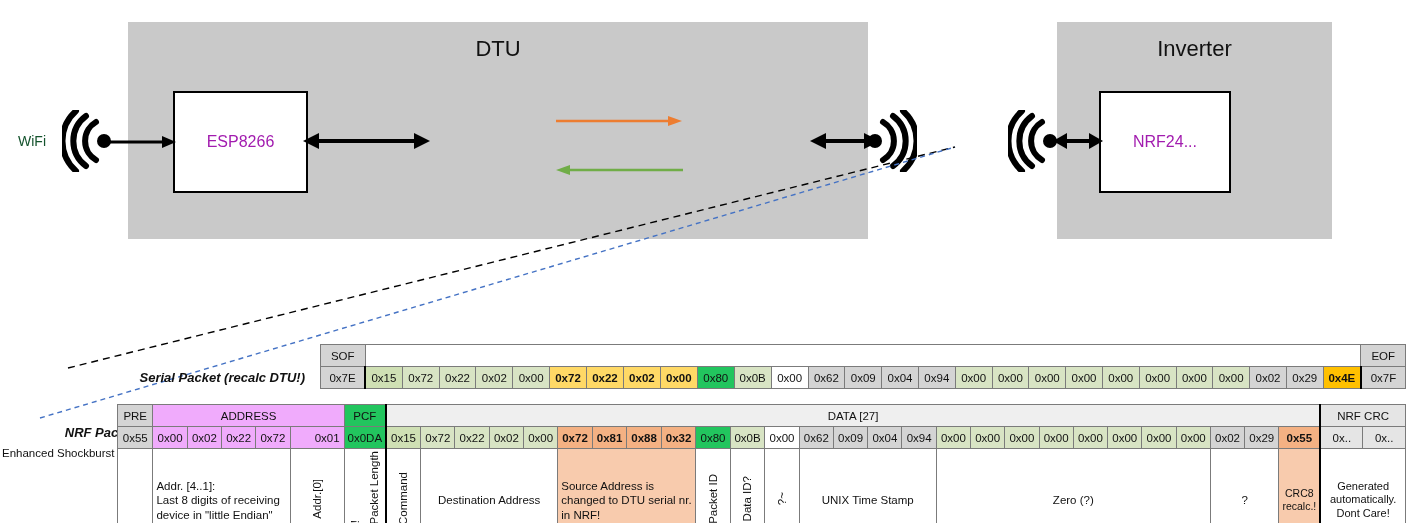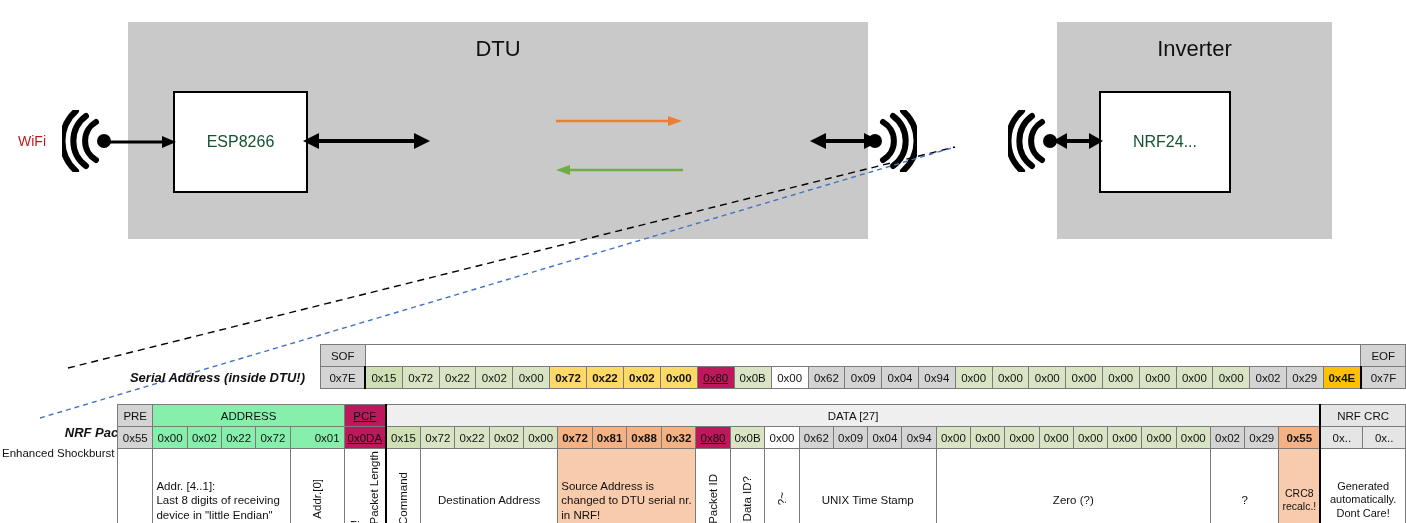--- a/index.html
+++ b/index.html
@@ -10,45 +10,45 @@
   
   #block-diagram{position:absolute;left:0;top:0;width:1406px;height:275px;}
   .enclosure{position:absolute;background:#c9c9c9;}
   .enclosure-title{
     position:absolute;left:0;right:0;top:14px;text-align:center;
     font-size:22px;color:#111;
   }
   .chip{
     position:absolute;background:#fff;border:2.5px solid #000;
     display:flex;align-items:center;justify-content:center;
-    font-size:16px;color:#14532d;text-align:center;
-  }
-  .wifi-label{position:absolute;font-size:14px;color:#b91c1c;}
+    font-size:16px;color:#a21caf;text-align:center;
+  }
+  .wifi-label{position:absolute;font-size:14px;color:#14532d;}
   .wave{position:absolute;}
 
   
   #packets{position:absolute;left:0;top:275px;width:1406px;height:248px;}
   .tbl{position:absolute;border-collapse:collapse;table-layout:fixed;}
   .tbl td{
     border:1px solid #7b7b7b;font-size:11.5px;color:#111;
     padding:0;text-align:center;vertical-align:middle;
     white-space:nowrap;overflow:hidden;
   }
   .hdr{background:#d4d4d4;font-size:12px;text-align:left;padding-left:4px;}
   .hdr-c{background:#efefef;font-size:12px;text-align:center;}
   .nohdr{border:none;background:transparent;}
   .b-grey{background:#d4d4d4;}
   .b-green{background:#cfe0b4;}
   .b-green2{background:#d8e4c4;}
   .b-yellow{background:#ffd966;}
   .b-amber{background:#ffc000;}
-  .b-blue{background:#be185d;text-decoration:underline;}
+  .b-blue{background:#22c55e;}
   .b-blueh{background:#e5e5e5;}
   .b-orange{background:#f4b183;}
-  .b-tan{background:#86efac;margin-left:29px;}
+  .b-tan{background:#f0abfc;margin-left:29px;}
   .b-lorange{background:#f8cbad;}
   .b-white{background:#fff;}
   .bold{font-weight:bold;}
   .thickL{border-left:2px solid #000 !important;}
   .thickR{border-right:2px solid #000 !important;}
   .desc td{font-size:11.5px;white-space:normal;line-height:1.25;padding:2px 3px;}
   .vert{
     writing-mode:vertical-rl;transform:rotate(180deg);
     white-space:nowrap;display:inline-block;font-size:11.5px;
   }
@@ -131,21 +131,21 @@
   </svg>
 
   <svg style="position:absolute;left:0;top:0;" width="1406" height="420">
     <line x1="68" y1="368" x2="955" y2="147" stroke="#000" stroke-width="1.4" stroke-dasharray="7,5"></line>
     <line x1="40" y1="418" x2="955" y2="147" stroke="#4472C4" stroke-width="1.4" stroke-dasharray="5,4"></line>
   </svg>
 </div>
 
 <div id="packets">
 
-  <div class="rowlabel" style="left:0px;top:95px;width:305px;">Serial Address (inside DTU!)</div>
+  <div class="rowlabel" style="left:0px;top:95px;width:305px;">Serial Packet (recalc DTU!)</div>
   <div class="rowlabel" style="left:0px;top:150px;width:105px;padding-left:32px;">NRF Packet</div>
   <div class="rowsub" style="left:2px;top:172px;width:115px;">Enhanced Shockburst</div>
 
   <table class="tbl" style="left:320px;top:69px;">
     <tbody>
         <tr>
       <td class="hdr" style="width:48px;height:21px;">SOF</td>
       <td class="nohdr" id="srl-hdr-gap" colspan="27"></td>
       <td class="hdr" style="width:48px;">EOF</td>
     </tr>

